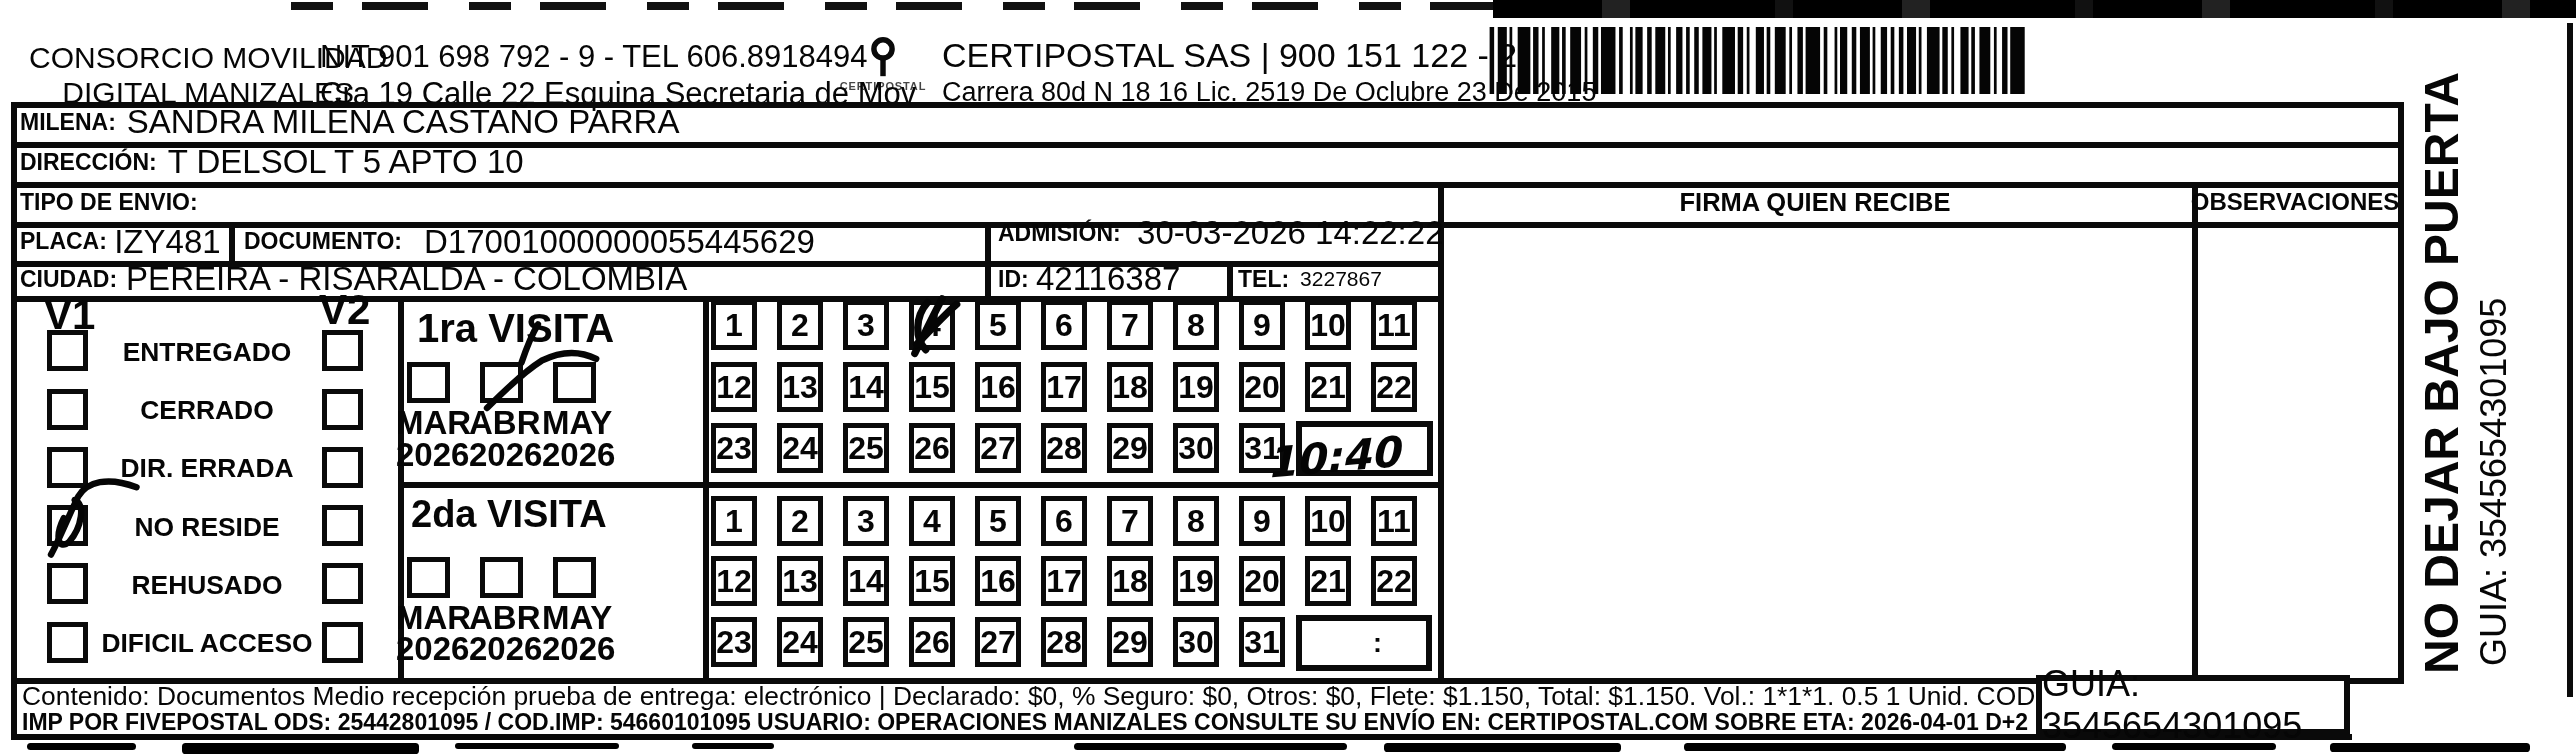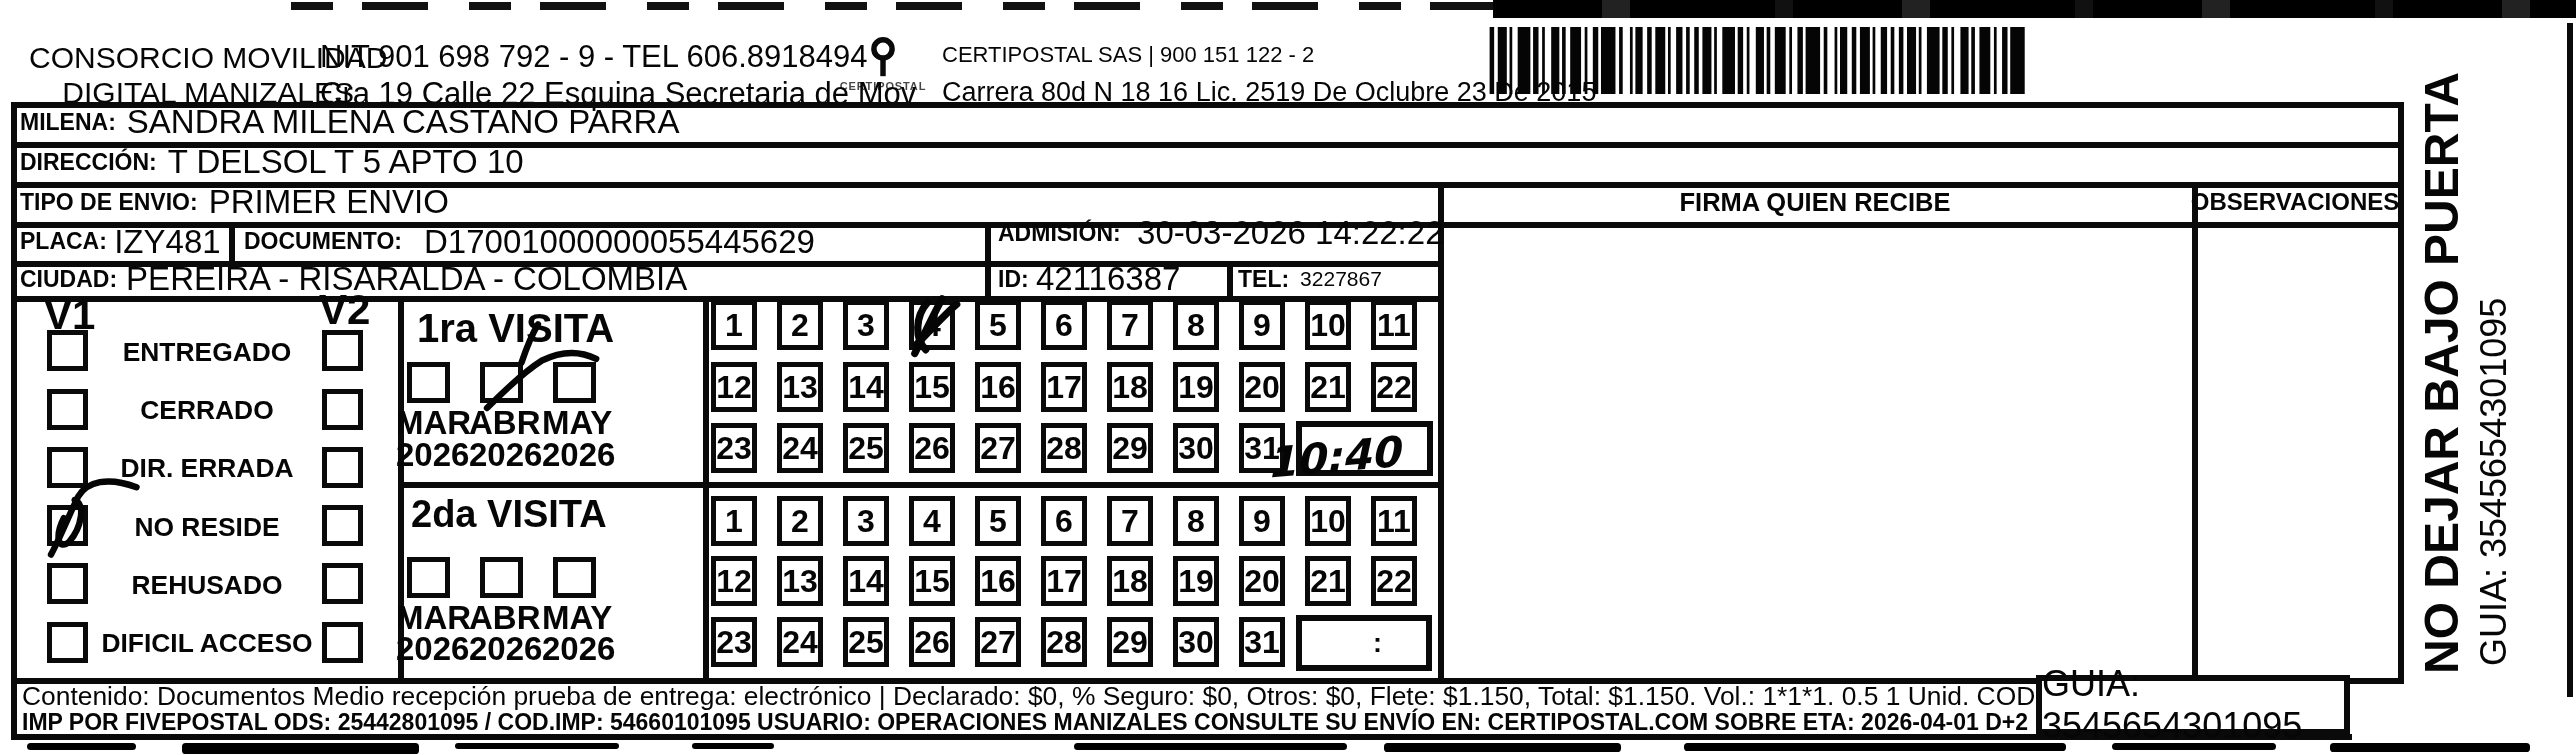--- a/index.html
+++ b/index.html
@@ -44,21 +44,21 @@
 
 <div class="abs" style="left:833px;top:36px;width:100px;text-align:center;">
   <svg width="40" height="44" viewBox="0 0 44 48" style="display:block;margin:0 auto;">
     <circle cx="22" cy="14" r="10" fill="none" stroke="#0a0a0a" stroke-width="6"></circle>
     <line x1="22" y1="24" x2="22" y2="44" stroke="#0a0a0a" stroke-width="6"></line>
   </svg>
   <div style="font-size:11px;font-weight:700;letter-spacing:0.9px;opacity:.75;filter:blur(0.5px);">CERTIPOSTAL</div>
 </div>
 
 <div class="abs" style="left:942px;top:36px;">
-  <div style="font-size:22px;line-height:38px;">CERTIPOSTAL SAS | 900 151 122 - 2</div>
+  <div style="font-size:34px;line-height:38px;">CERTIPOSTAL SAS | 900 151 122 - 2</div>
   <div style="font-size:27px;line-height:33px;margin-top:1.8px;">Carrera 80d N 18 16  Lic. 2519 De Oclubre 23 De 2015</div>
 </div>
 
 <svg class="abs" id="barcode" style="left:1488px;top:27px;" width="551" height="67" viewBox="0 0 605 74">
     <rect x="0" y="0" width="5" height="74" fill="#050505"></rect>
     <rect x="9" y="0" width="10" height="74" fill="#050505"></rect>
     <rect x="22" y="0" width="3" height="74" fill="#050505"></rect>
     <rect x="31" y="0" width="14" height="74" fill="#050505"></rect>
     <rect x="48" y="0" width="6" height="74" fill="#050505"></rect>
     <rect x="58" y="0" width="3" height="74" fill="#050505"></rect>
@@ -132,21 +132,20 @@
 <div class="abs row" style="left:20px;top:102px;height:40px;">
   <span class="lbl">MILENA:</span>
   <span class="val" style="margin-left:11px;">SANDRA MILENA CASTAÑO PARRA</span>
 </div>
 <div class="abs row" style="left:20px;top:142px;height:40px;">
   <span class="lbl">DIRECCIÓN:</span>
   <span class="val" style="margin-left:11px;">T DELSOL T 5 APTO 10</span>
 </div>
 <div class="abs row" style="left:20px;top:182px;height:40px;">
   <span class="lbl">TIPO DE ENVIO:</span>
-  <span class="val" style="margin-left:11px;">PRIMER ENVIO</span>
 </div>
 
 <div class="abs row" style="left:20px;top:222px;height:39px;">
   <span class="lbl">PLACA:</span>
   <span class="val" style="margin-left:7.3px;">IZY481</span>
 </div>
 <div class="abs row" style="left:244px;top:222px;height:39px;">
   <span class="lbl">DOCUMENTO:</span>
   <span class="val" style="margin-left:22px;">D17001000000055445629</span>
 </div>

